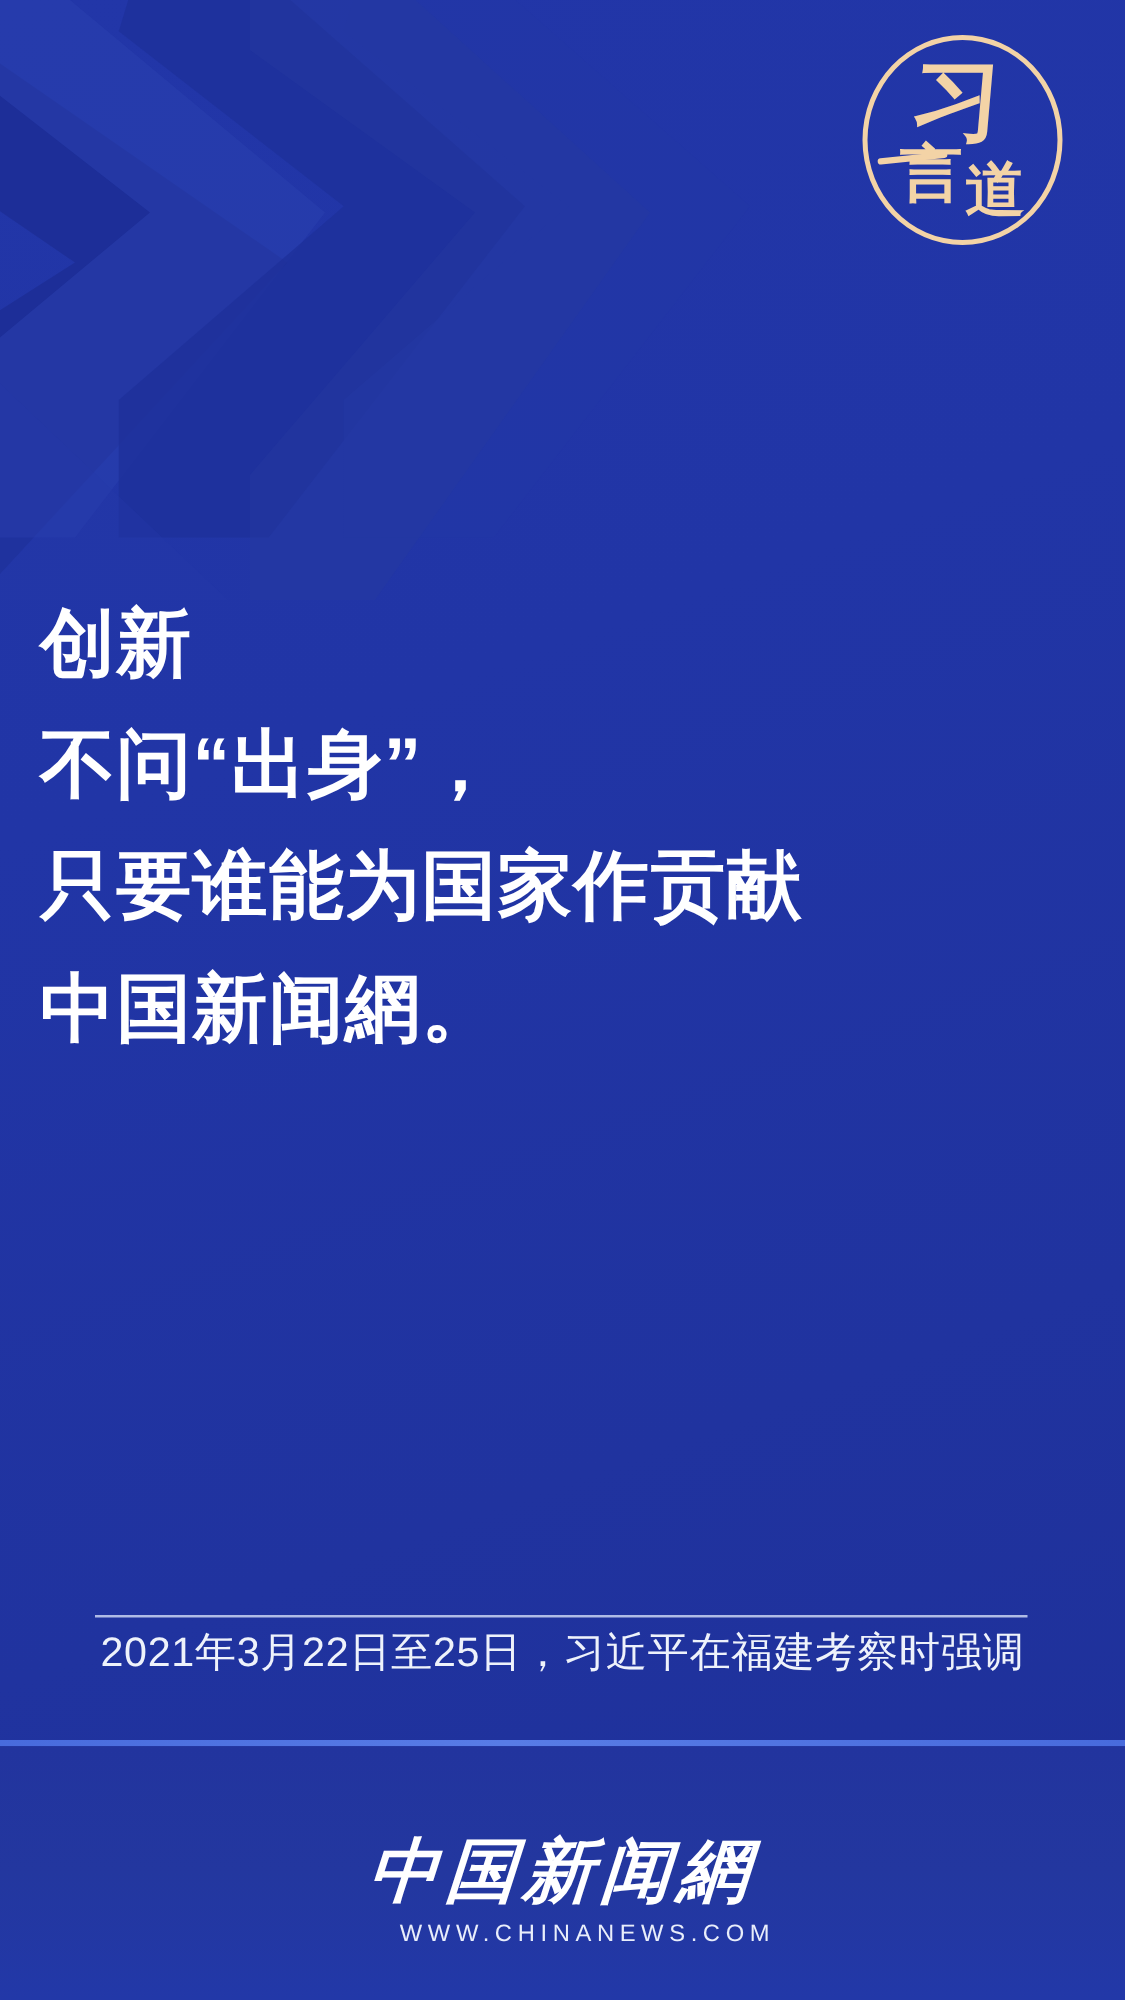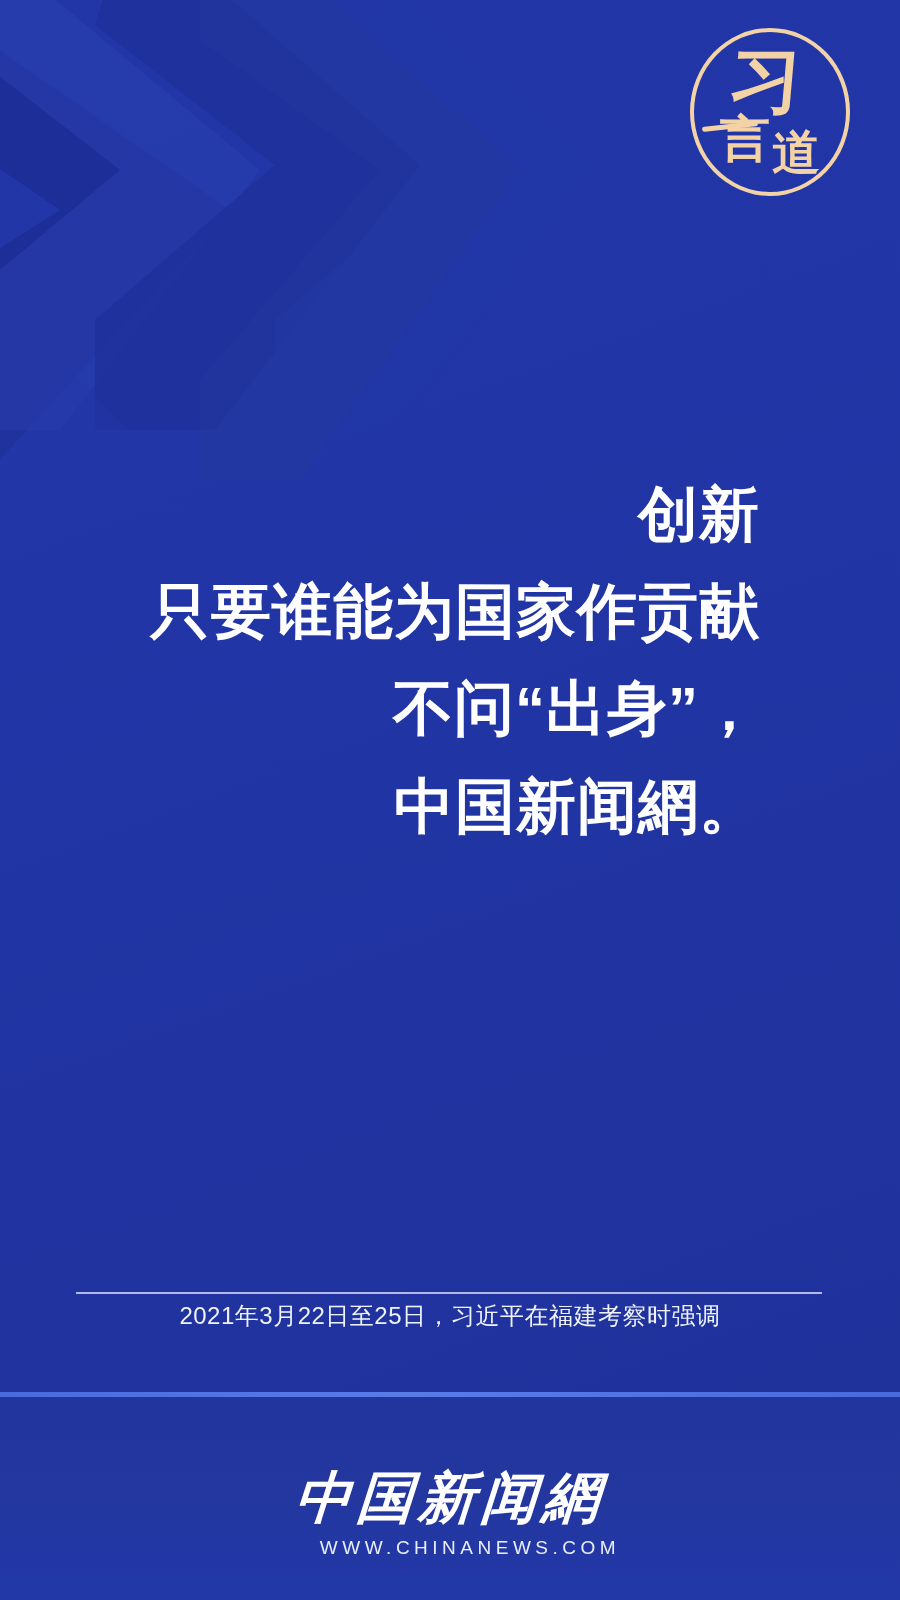--- a/index.html
+++ b/index.html
@@ -60,24 +60,23 @@
     left: 12px; top: 96px;
     width: 56px; height: 5px;
     background: #f3d3a6;
     border-radius: 3px;
     transform: rotate(-6deg);
   }
 
   
   .quote {
     position: absolute;
-    left: 60px;
+    left: 32px;
     top: 466px;
     width: 700px;
-    text-align: right;
   }
   .quote-line {
     color: #ffffff;
     font-size: 60px;
     font-weight: 700;
     line-height: 1.62;
     letter-spacing: 1px;
     white-space: nowrap;
     font-family: "Liberation Sans", "DejaVu Sans", sans-serif;
   }
@@ -92,21 +91,21 @@
     background: #c9d4f2;
     opacity: .85;
   }
   .attribution {
     position: absolute;
     left: 0;
     top: 1300px;
     width: 900px;
     text-align: center;
     color: #eef2fb;
-    font-size: 24px;
+    font-size: 33px;
     letter-spacing: .5px;
   }
 
   
   .band-line {
     position: absolute;
     left: 0;
     top: 1392px;
     width: 900px;
     height: 5px;
@@ -170,22 +169,22 @@
   <div class="seal">
     <div class="seal-ring"></div>
     <div class="seal-stroke"></div>
     <div class="seal-char seal-xi">习</div>
     <div class="seal-char seal-yan">言</div>
     <div class="seal-char seal-dao">道</div>
   </div>
 
   <div class="quote">
     <div class="quote-line">创新</div>
+    <div class="quote-line">不问“出身”，</div>
     <div class="quote-line">只要谁能为国家作贡献</div>
-    <div class="quote-line">不问“出身”，</div>
     <div class="quote-line">中国新闻網。</div>
   </div>
 
   <div class="attr-rule"></div>
   <div class="attribution">2021年3月22日至25日，习近平在福建考察时强调</div>
 
   <div class="band-line"></div>
   <div class="band-bottom"></div>
 
   <div class="footer">

